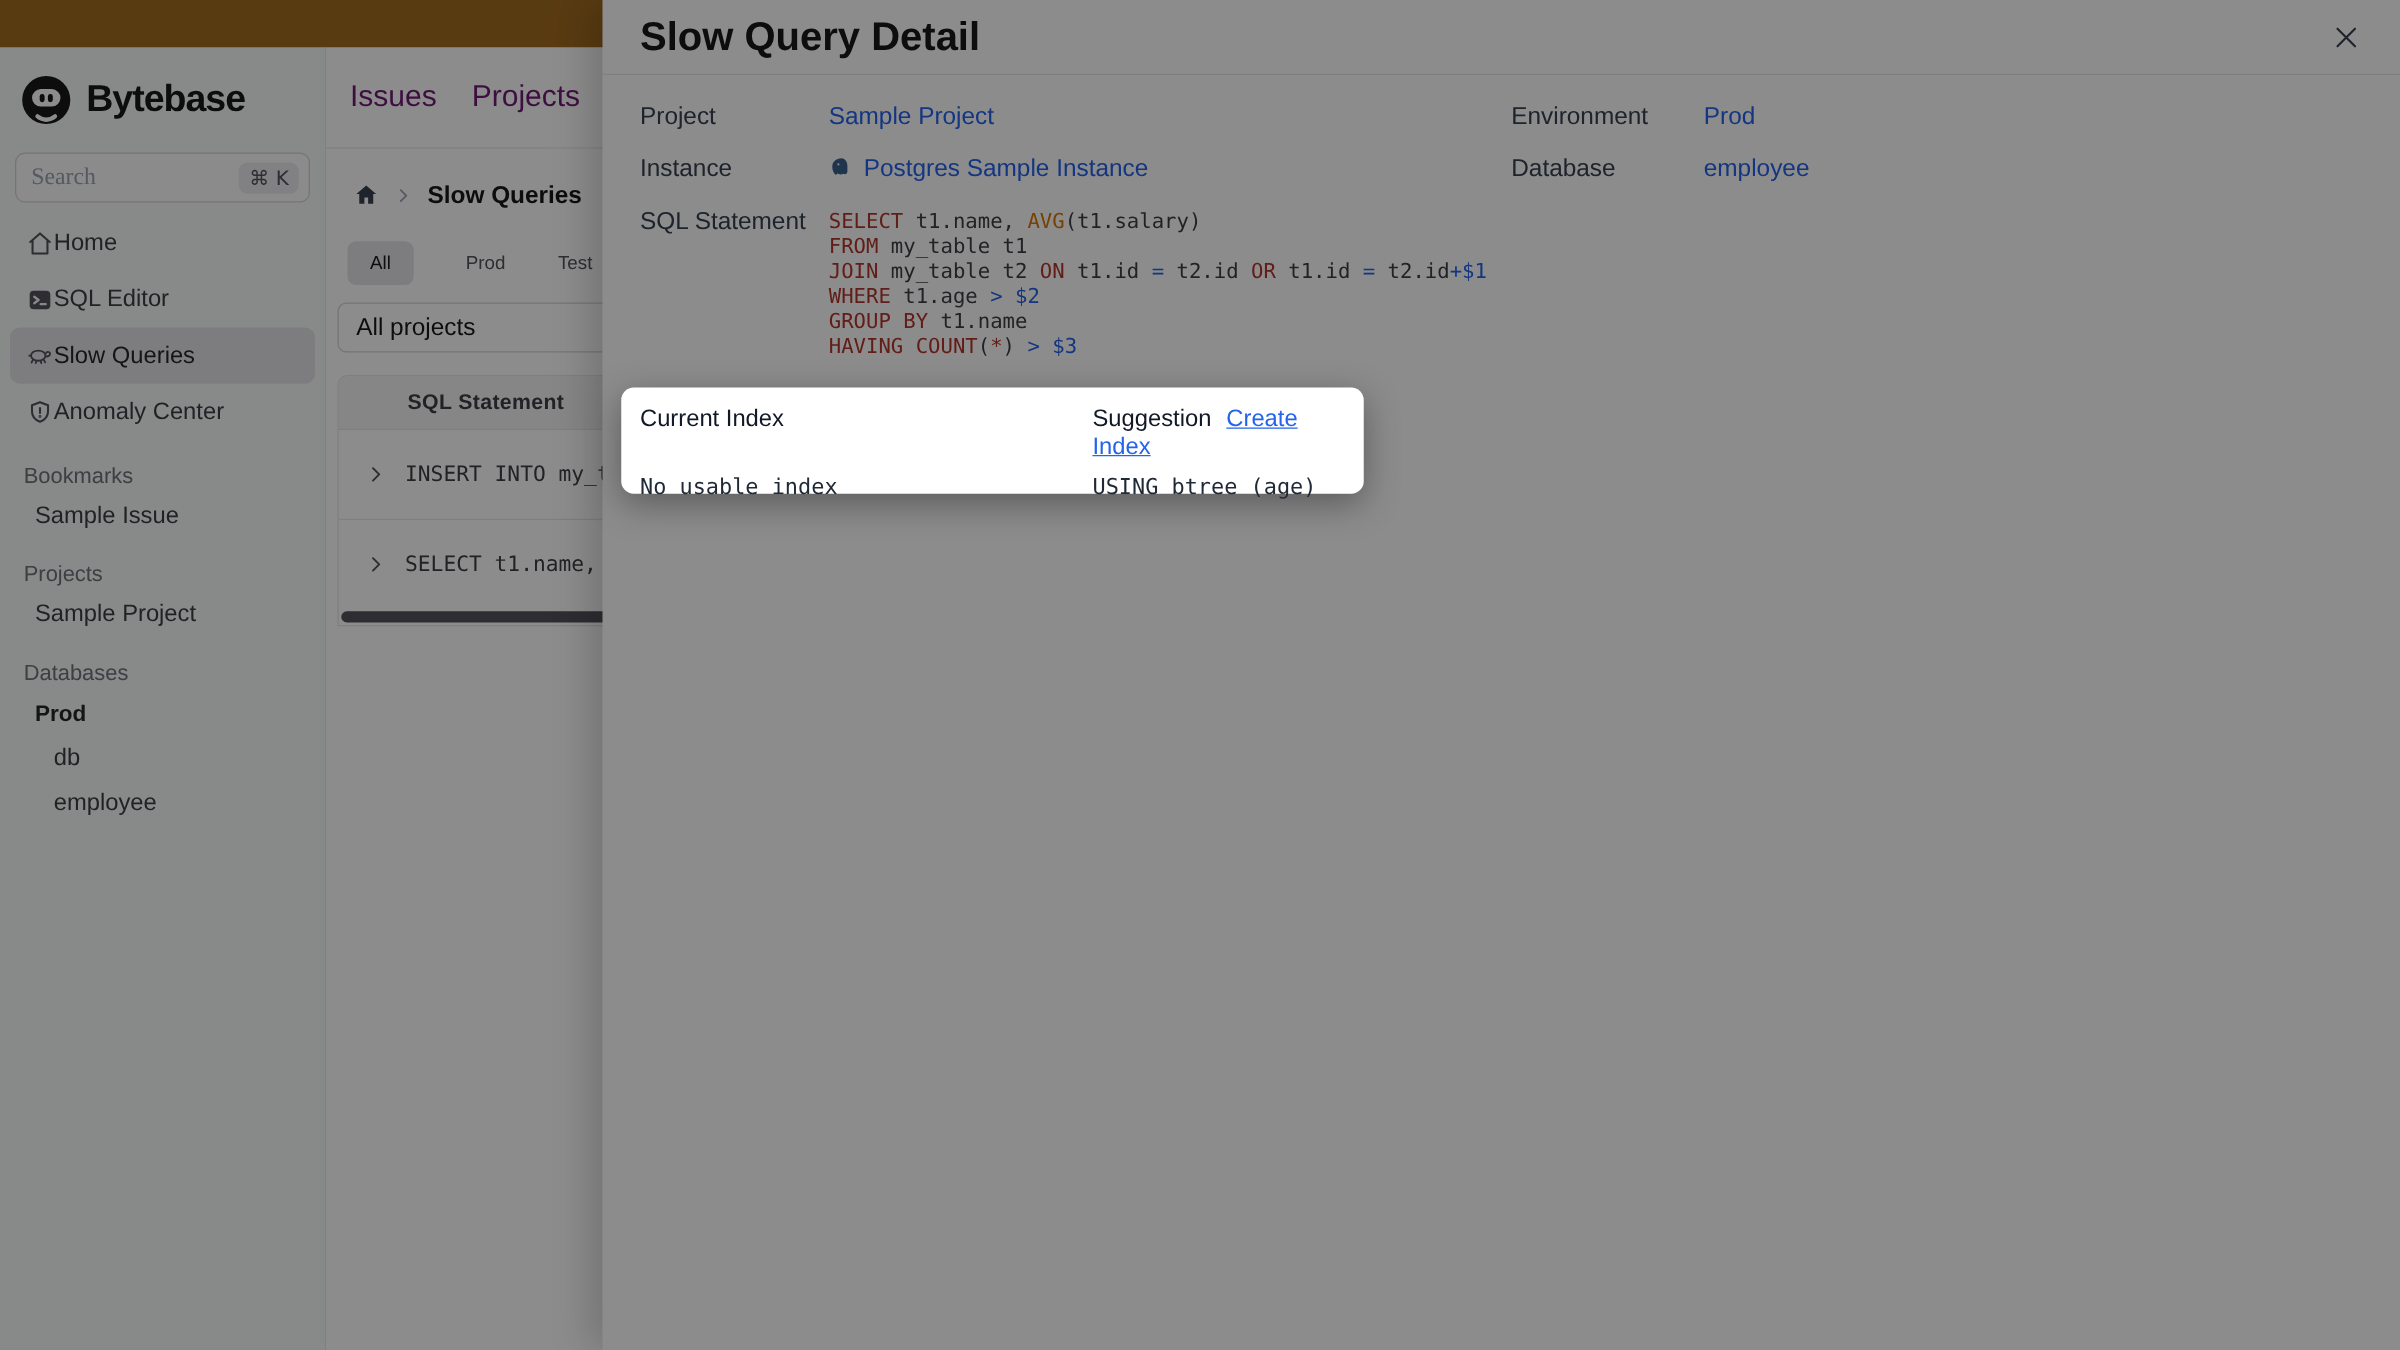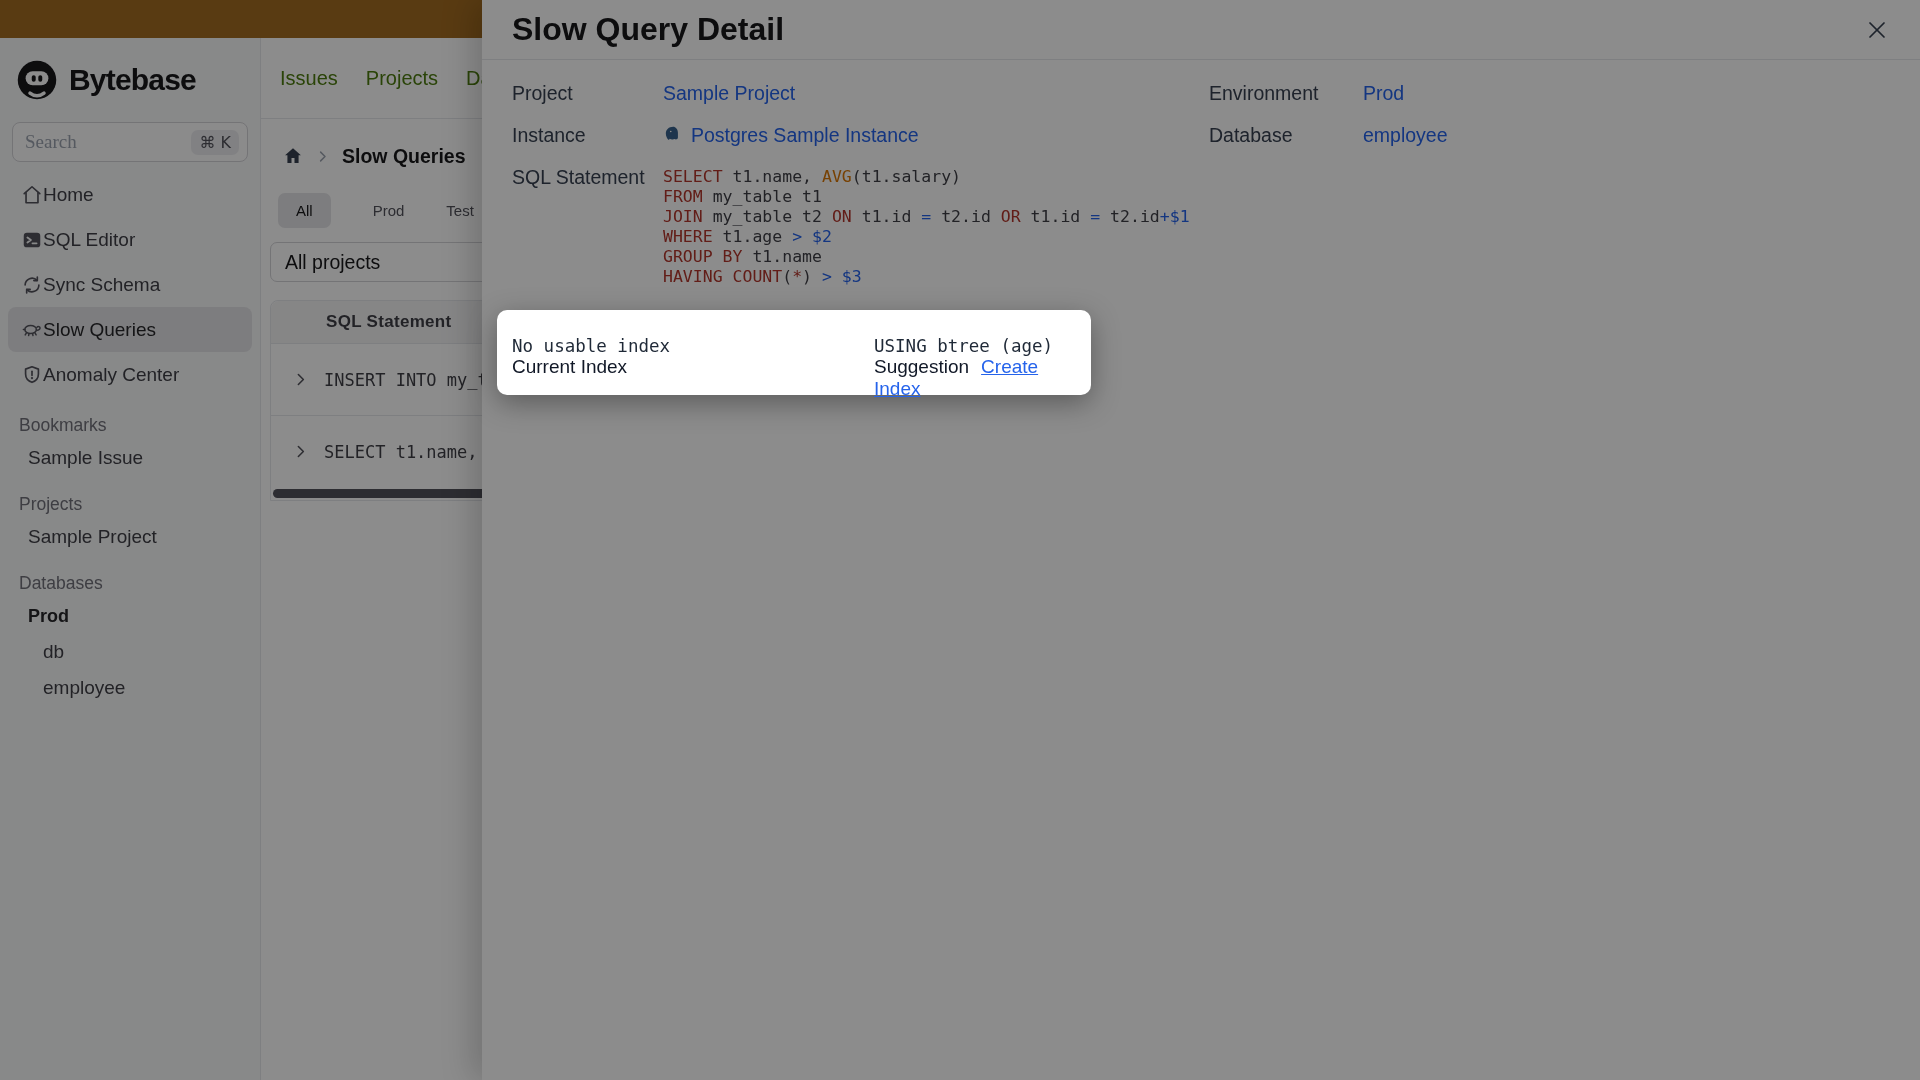--- a/index.html
+++ b/index.html
@@ -22,21 +22,21 @@
   .nav-item{height:45px;margin:0 8px;padding:0 13px;border-radius:8px;display:flex;align-items:center;font-size:19px;color:#3f3f46;cursor:pointer}
   .nav-item svg{width:22px;height:22px;color:#52525b;flex:0 0 auto}
   .nav-item.active{background:#e4e4e7;color:#27272a}
   .side-section-title{margin-top:14px;padding:4px 19px;font-size:17.5px;color:#71717a}
   .side-item{height:36px;display:flex;align-items:center;padding-left:28px;font-size:19px;color:#3f3f46;cursor:pointer}
   .side-item.lvl2{padding-left:43px}
   .side-item.bold{font-weight:700;color:#27272a;font-size:18px}
 
   
   .topnav{position:absolute;top:38px;left:261px;right:0;height:81px;background:#fff;border-bottom:1px solid #e5e7eb;display:flex;align-items:center;gap:28px;padding-left:19px;z-index:2}
-  .topnav a{font-size:20px;color:#4d7c0f;text-decoration:none;cursor:pointer}
+  .topnav a{font-size:24px;color:#701a75;text-decoration:none;cursor:pointer}
 
   
   .content{position:absolute;top:119px;left:261px;right:0;bottom:0;background:#fff;padding:24px 0 0 9px;z-index:2}
   .breadcrumb{display:flex;align-items:center;gap:12px;margin-left:13px;height:26px}
   .breadcrumb .home{width:20px;height:20px;color:#374151}
   .breadcrumb .sep{width:15px;height:15px;color:#9ca3af}
   .breadcrumb .crumb{font-size:19.5px;font-weight:600;color:#18181b}
   .tabs{display:flex;align-items:center;margin:24px 0 0 8px;gap:42px}
   .tab{font-size:15px;color:#52525b;cursor:pointer}
   .tab.pill{background:#e4e4e7;border-radius:7px;padding:9px 18px;color:#18181b}
@@ -111,29 +111,20 @@
         <span>Home</span>
       </div>
       <div class="nav-item">
         <svg viewBox="0 0 24 24">
             <rect x="3" y="4" width="18" height="16" rx="3.5" fill="currentColor"></rect>
             <path d="M7 9.2l3.8 2.8L7 14.8" stroke="#f8f9fa" stroke-width="2" fill="none" stroke-linecap="round" stroke-linejoin="round"></path>
             <line x1="12.5" y1="15.6" x2="17" y2="15.6" stroke="#f8f9fa" stroke-width="2" stroke-linecap="round"></line>
           </svg>
         <span>SQL Editor</span>
       </div>
-      <div class="nav-item">
-        <svg viewBox="0 0 24 24" fill="none" stroke="currentColor" stroke-width="1.8" stroke-linecap="round" stroke-linejoin="round">
-            <path d="M4.5 12a7.5 7.5 0 0 1 13-5"></path>
-            <polyline points="17.8 3.4 17.8 7.2 14 7.2"></polyline>
-            <path d="M19.5 12a7.5 7.5 0 0 1-13 5"></path>
-            <polyline points="6.2 20.6 6.2 16.8 10 16.8"></polyline>
-          </svg>
-        <span>Sync Schema</span>
-      </div>
       <div class="nav-item active">
         <svg viewBox="0 0 24 24" fill="none" stroke="currentColor" stroke-width="1.6" stroke-linecap="round" stroke-linejoin="round">
             <ellipse cx="10.5" cy="11.5" rx="6.3" ry="4.4"></ellipse>
             <path d="M16.8 11.8c1.2.6 2.6.3 3.4-.6.7-.8.8-2-.1-2.6-.9-.6-2.2-.3-2.8.5"></path>
             <path d="M5.8 15.3 4.6 17.4M8.8 16 8.3 18M12.6 16l.5 2M15.3 15.2l1.2 2.1M4.2 11.5H2.6"></path>
           </svg>
         <span>Slow Queries</span>
       </div>
       <div class="nav-item">
         <svg viewBox="0 0 24 24" fill="none" stroke="currentColor" stroke-width="1.8" stroke-linecap="round" stroke-linejoin="round">
@@ -236,24 +227,24 @@
         <div></div>
         <div></div>
       </div>
     </div>
   </section>
 
   <div class="overlay"></div>
 
   <div class="popover">
     <div class="pop-row">
-      <div class="pop-c1 pop-mono">No usable index</div>
-      <div class="pop-mono">USING btree (age)</div>
-    </div>
-    <div class="pop-row">
       <div class="pop-c1 pop-head">Current Index</div>
       <div>
         <span class="pop-head">Suggestion</span><a class="pop-link">Create Index</a>
       </div>
     </div>
+    <div class="pop-row">
+      <div class="pop-c1 pop-mono">No usable index</div>
+      <div class="pop-mono">USING btree (age)</div>
+    </div>
   </div>
 
 </div>
 
 </body></html>

